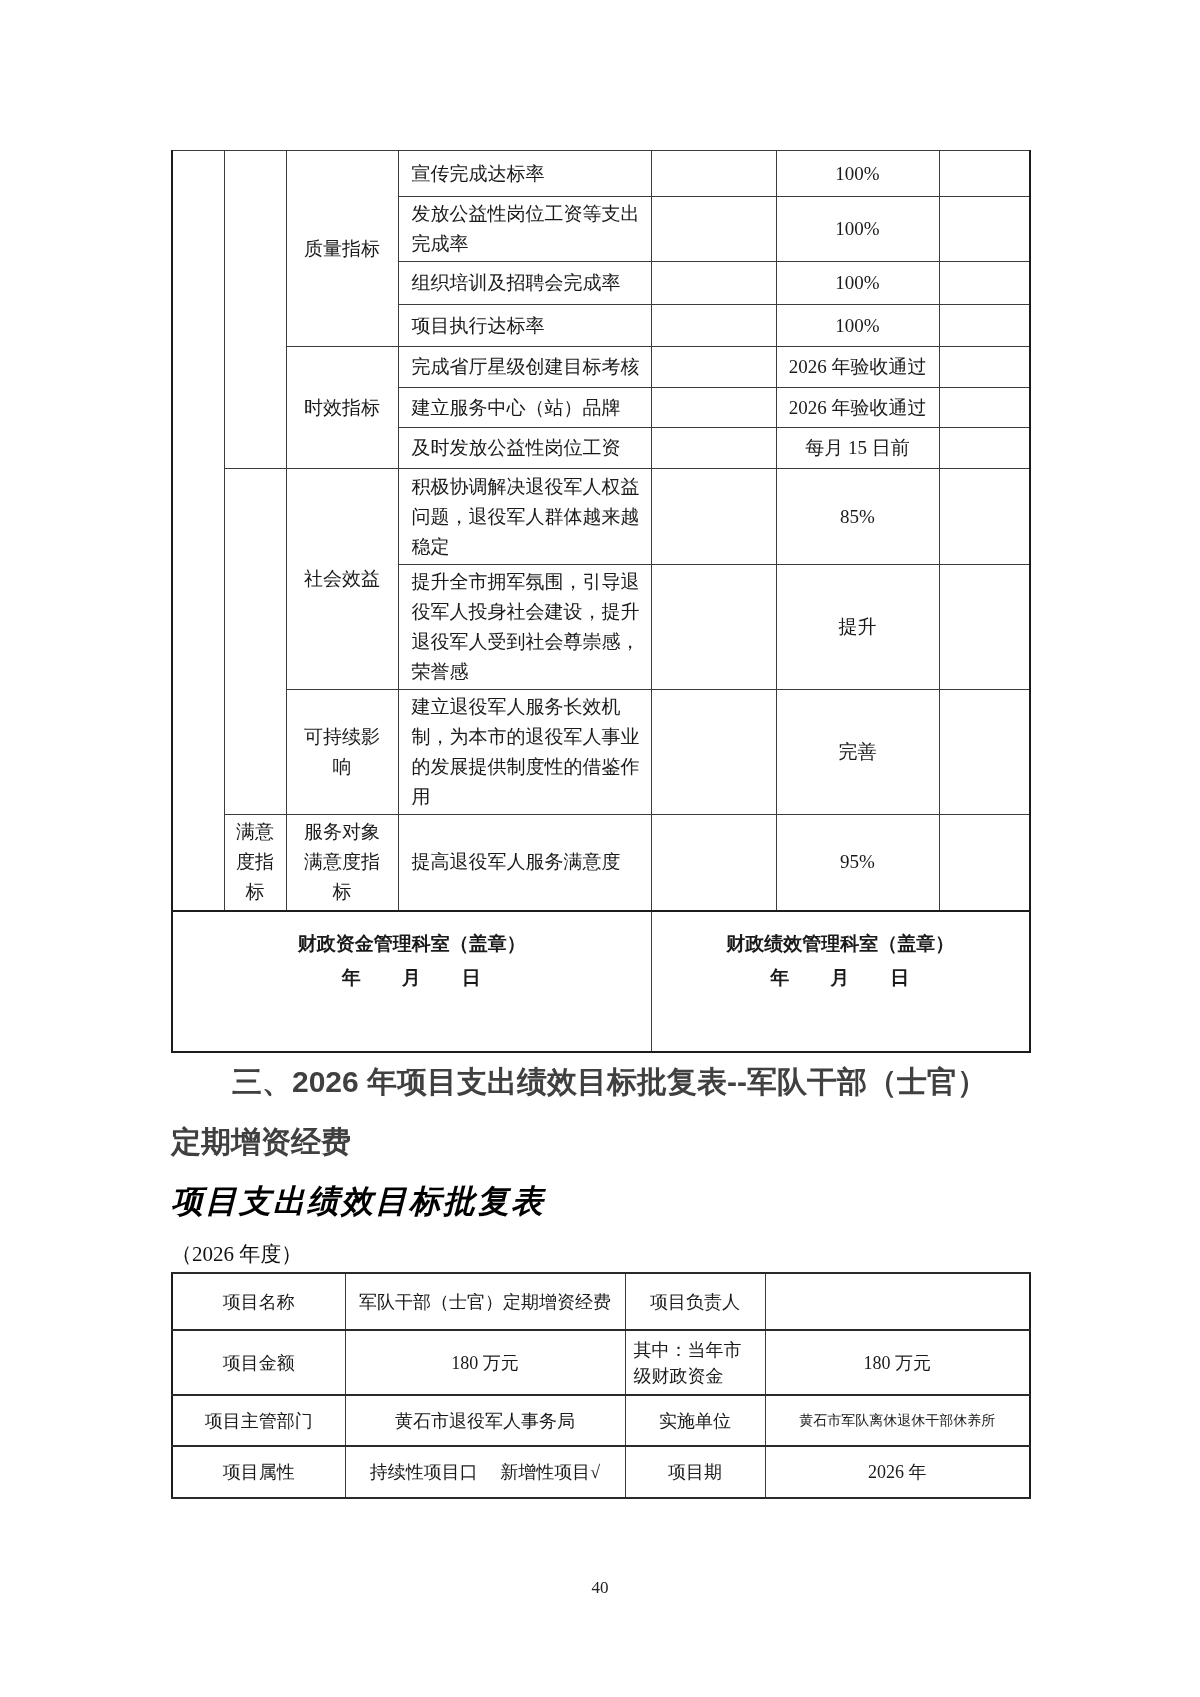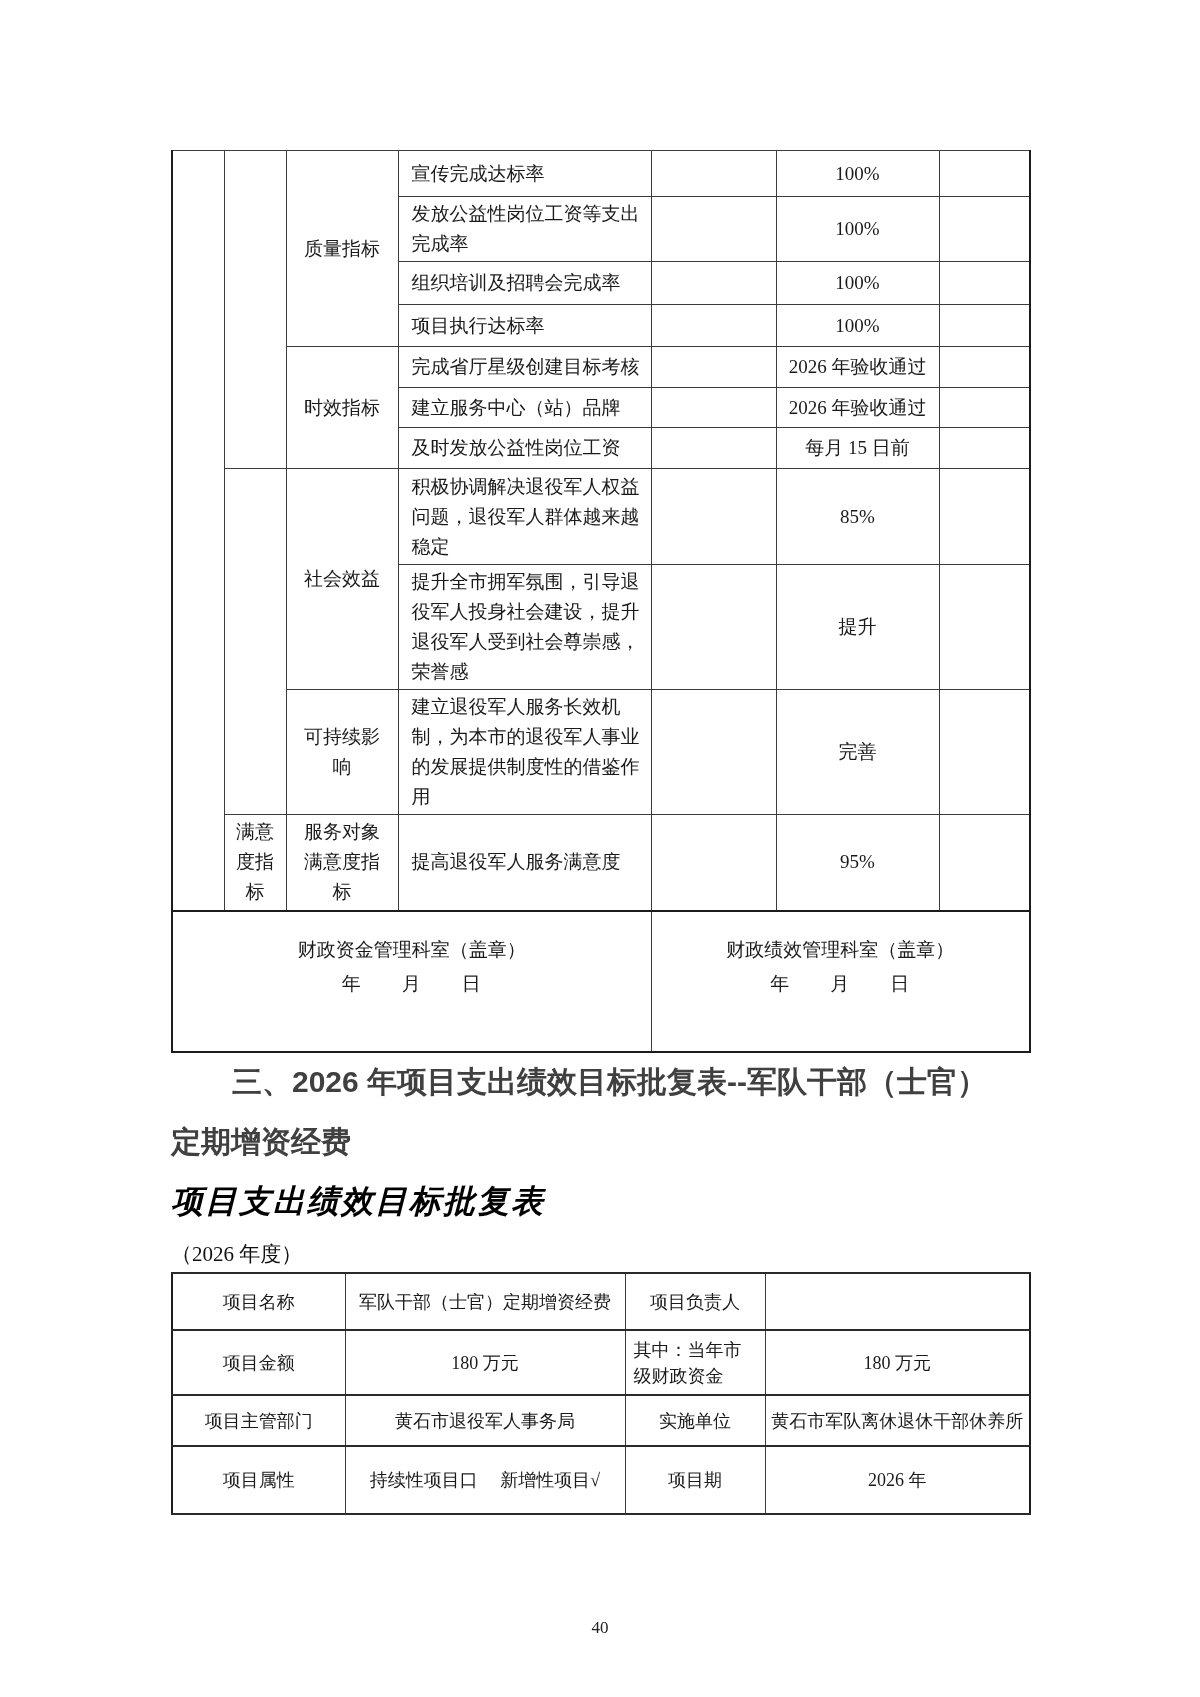--- a/index.html
+++ b/index.html
@@ -21,21 +21,21 @@
     vertical-align:middle;
     line-height:30px;
   }
   .t1 td.group { text-align:center; padding:0 14px; }
   .t1 td.group2 { text-align:center; padding:0 10px; }
   .t1 td.iname { text-align:left; padding:2px 6px 2px 13px; }
   .t1 td.ival  { text-align:center; padding:0 4px; }
   .t1 tr.sig td {
     border-top:2px solid #1c1c1c;
     vertical-align:top; text-align:center;
-    padding-top:24px; line-height:28px;
+    padding-top:18px; line-height:28px;font-weight:bold;
   }
   .t1 .sig-date { margin-top:6px; letter-spacing:1px; }
   
   .sec-heading {
     position:absolute; left:171px; width:880px;
     font-family:"Liberation Sans","DejaVu Sans",sans-serif;
     font-weight:700; font-size:30px; color:#404040;
   }
   .sec-line1 { top:1062px; padding-left:61px; }
   .sec-line2 { top:1122px; }
@@ -58,32 +58,32 @@
     font-size:18px;
   }
   table.t2 td {
     border:1px solid #3c3c3c;
     border-top-width:2px; border-bottom-width:2px;
     border-top-color:#2a2a2a; border-bottom-color:#2a2a2a;
     vertical-align:middle; text-align:center;
     line-height:26px; padding:2px 4px;
   }
   .t2 td.left { text-align:left; padding:2px 8px; }
-  .t2 td.tight { padding:2px 2px; font-size:18px; }
+  .t2 td.tight { padding:2px 2px; font-size:14px; }
   
   .page-num {
-    position:absolute; left:171px; top:1618px; width:858px;
+    position:absolute; left:171px; top:1578px; width:858px;
     text-align:center; font-size:17px; color:#222;
   }
   
   tr.h46{height:46px} tr.h64{height:64px} tr.h43{height:43px}
   tr.h42{height:42px} tr.h41{height:41px} tr.h40{height:40px}
   tr.h96{height:96px} tr.h95{height:95px} tr.h141{height:141px}
   
-  tr.g57{height:57px} tr.g65{height:65px} tr.g51{height:51px} tr.g52{height:68px}
+  tr.g57{height:57px} tr.g65{height:65px} tr.g51{height:51px} tr.g52{height:52px}
 </style>
 </head>
 <body>
 
 <div>
 
   <table class="t1">
     <colgroup>
       <col style="width:52px">
         <col style="width:62px">

